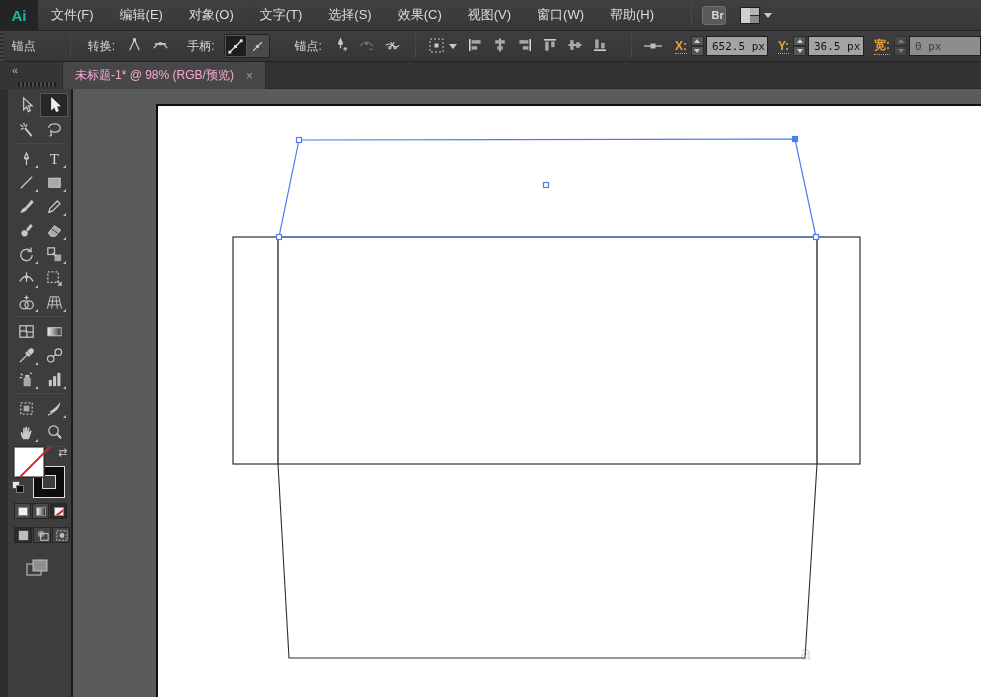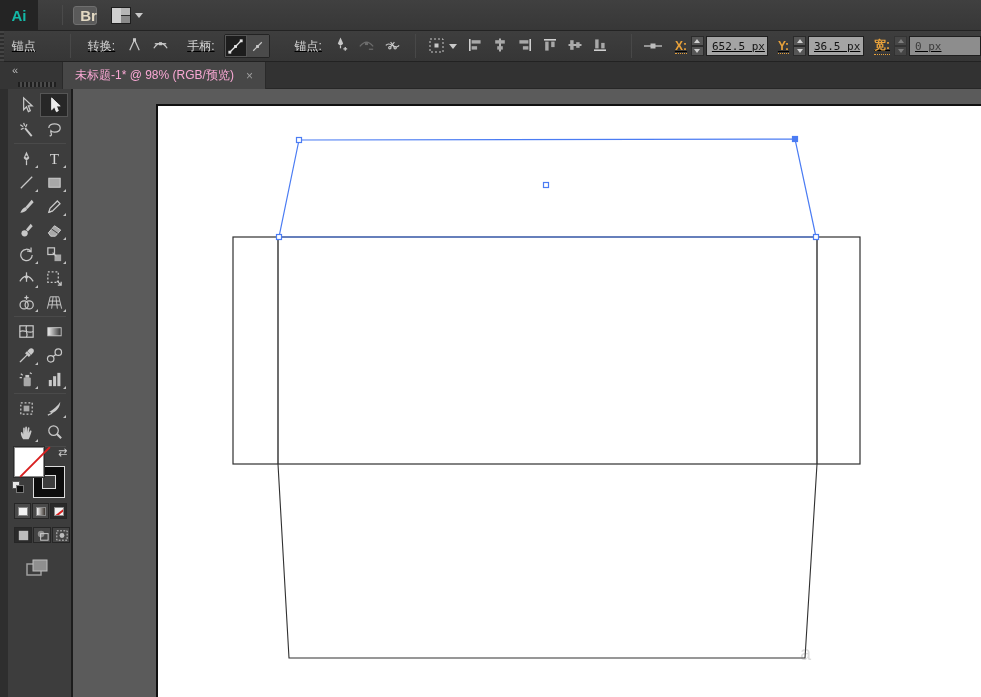--- a/index.html
+++ b/index.html
@@ -11,35 +11,35 @@
   #menubar { position:absolute; left:0; top:0; width:981px; height:31px;
     background:linear-gradient(#404040,#373737); border-bottom:1px solid #232323;
     display:flex; align-items:center; }
   #ai-logo { width:38px; height:31px; background:#242424; color:#14b8a6;
     font-weight:bold; font-size:15px; display:flex; align-items:center; justify-content:center; }
   .menu-item { color:#dcdcdc; font-size:13px; padding:0 13px; height:31px;
     display:flex; align-items:center; cursor:default; }
   #menubar-right { display:flex; align-items:center; margin-left:14px; }
   .mb-sep { width:1px; height:20px; background:#2a2a2a; border-right:1px solid #4a4a4a; margin:0 10px; }
   #bridge-btn { width:24px; height:19px; background:#5a5a5a; border:1px solid #6f6f6f;
-    border-radius:3px; color:#e3d9c3; font-size:15px; font-weight:bold;
+    border-radius:3px; color:#e3d9c3; font-size:11px; font-weight:bold;
     display:flex; align-items:center; justify-content:center; margin-right:14px;padding-left:7px; }
   #workspace-btn { display:flex; align-items:center; }
   #workspace-glyph { width:20px; height:17px; border:1px solid #1e1e1e; background:#2c2c2c; display:flex; }
   #workspace-glyph .wl { width:9px; background:#cfcfcf; }
   #workspace-glyph .wr { flex:1; display:flex; flex-direction:column; }
   #workspace-glyph .wr div { flex:1; background:#8a8a8a; }
   #workspace-glyph .wr div:first-child { border-bottom:1px solid #2c2c2c; background:#b5b5b5; }
   .caret { width:0; height:0; border-left:4px solid transparent; border-right:4px solid transparent;
     border-top:5px solid #c9c9c9; margin-left:4px; }
 
   
   #controlbar { position:absolute; left:0; top:31px; width:981px; height:31px;
     background:linear-gradient(#3e3e3e,#363636); border-bottom:1px solid #222;
-    display:flex; align-items:center; white-space:nowrap;text-decoration:underline; }
+    display:flex; align-items:center; white-space:nowrap; }
   #cb-grip { width:8px; height:31px;
     background:repeating-linear-gradient(#444 0 2px,#2d2d2d 2px 4px); }
   .cb-label { color:#d6d6d6; font-size:12px; margin:0 6px 0 8px; }
   .cb-sep { width:1px; height:24px; background:#2a2a2a; border-right:1px solid #484848; margin:0 9px; }
   .cb-icon { width:22px; height:22px; display:flex; align-items:center; justify-content:center;
     border-radius:2px; margin:0 2px; }
   .cb-icon svg { display:block; }
   .cb-icon.disabled { opacity:.35; }
   #handles-group { display:flex; background:#2b2b2b; border:1px solid #232323; border-radius:2px; margin:0 3px; }
   #handles-group .cb-icon { margin:0; border-radius:0; }
@@ -120,20 +120,31 @@
   #canvas { position:relative; flex:1; background:#5b5b5b; overflow:hidden; }
   #canvas svg { position:absolute; left:0; top:0; }
 </style>
 </head>
 <body>
 
 <div id="app">
 
   <div id="menubar">
     <div id="ai-logo">Ai</div>
+    <div id="menu-items" style="display: flex;">
+        <div class="menu-item">文件(F)</div>
+        <div class="menu-item">编辑(E)</div>
+        <div class="menu-item">对象(O)</div>
+        <div class="menu-item">文字(T)</div>
+        <div class="menu-item">选择(S)</div>
+        <div class="menu-item">效果(C)</div>
+        <div class="menu-item">视图(V)</div>
+        <div class="menu-item">窗口(W)</div>
+        <div class="menu-item">帮助(H)</div>
+      </div>
     <div id="menubar-right">
       <div class="mb-sep"></div>
       <div id="bridge-btn">Br</div>
       <div id="workspace-btn">
         <div id="workspace-glyph">
           <div class="wl"></div>
             <div class="wr">
               <div></div>
               <div></div>
             </div>

